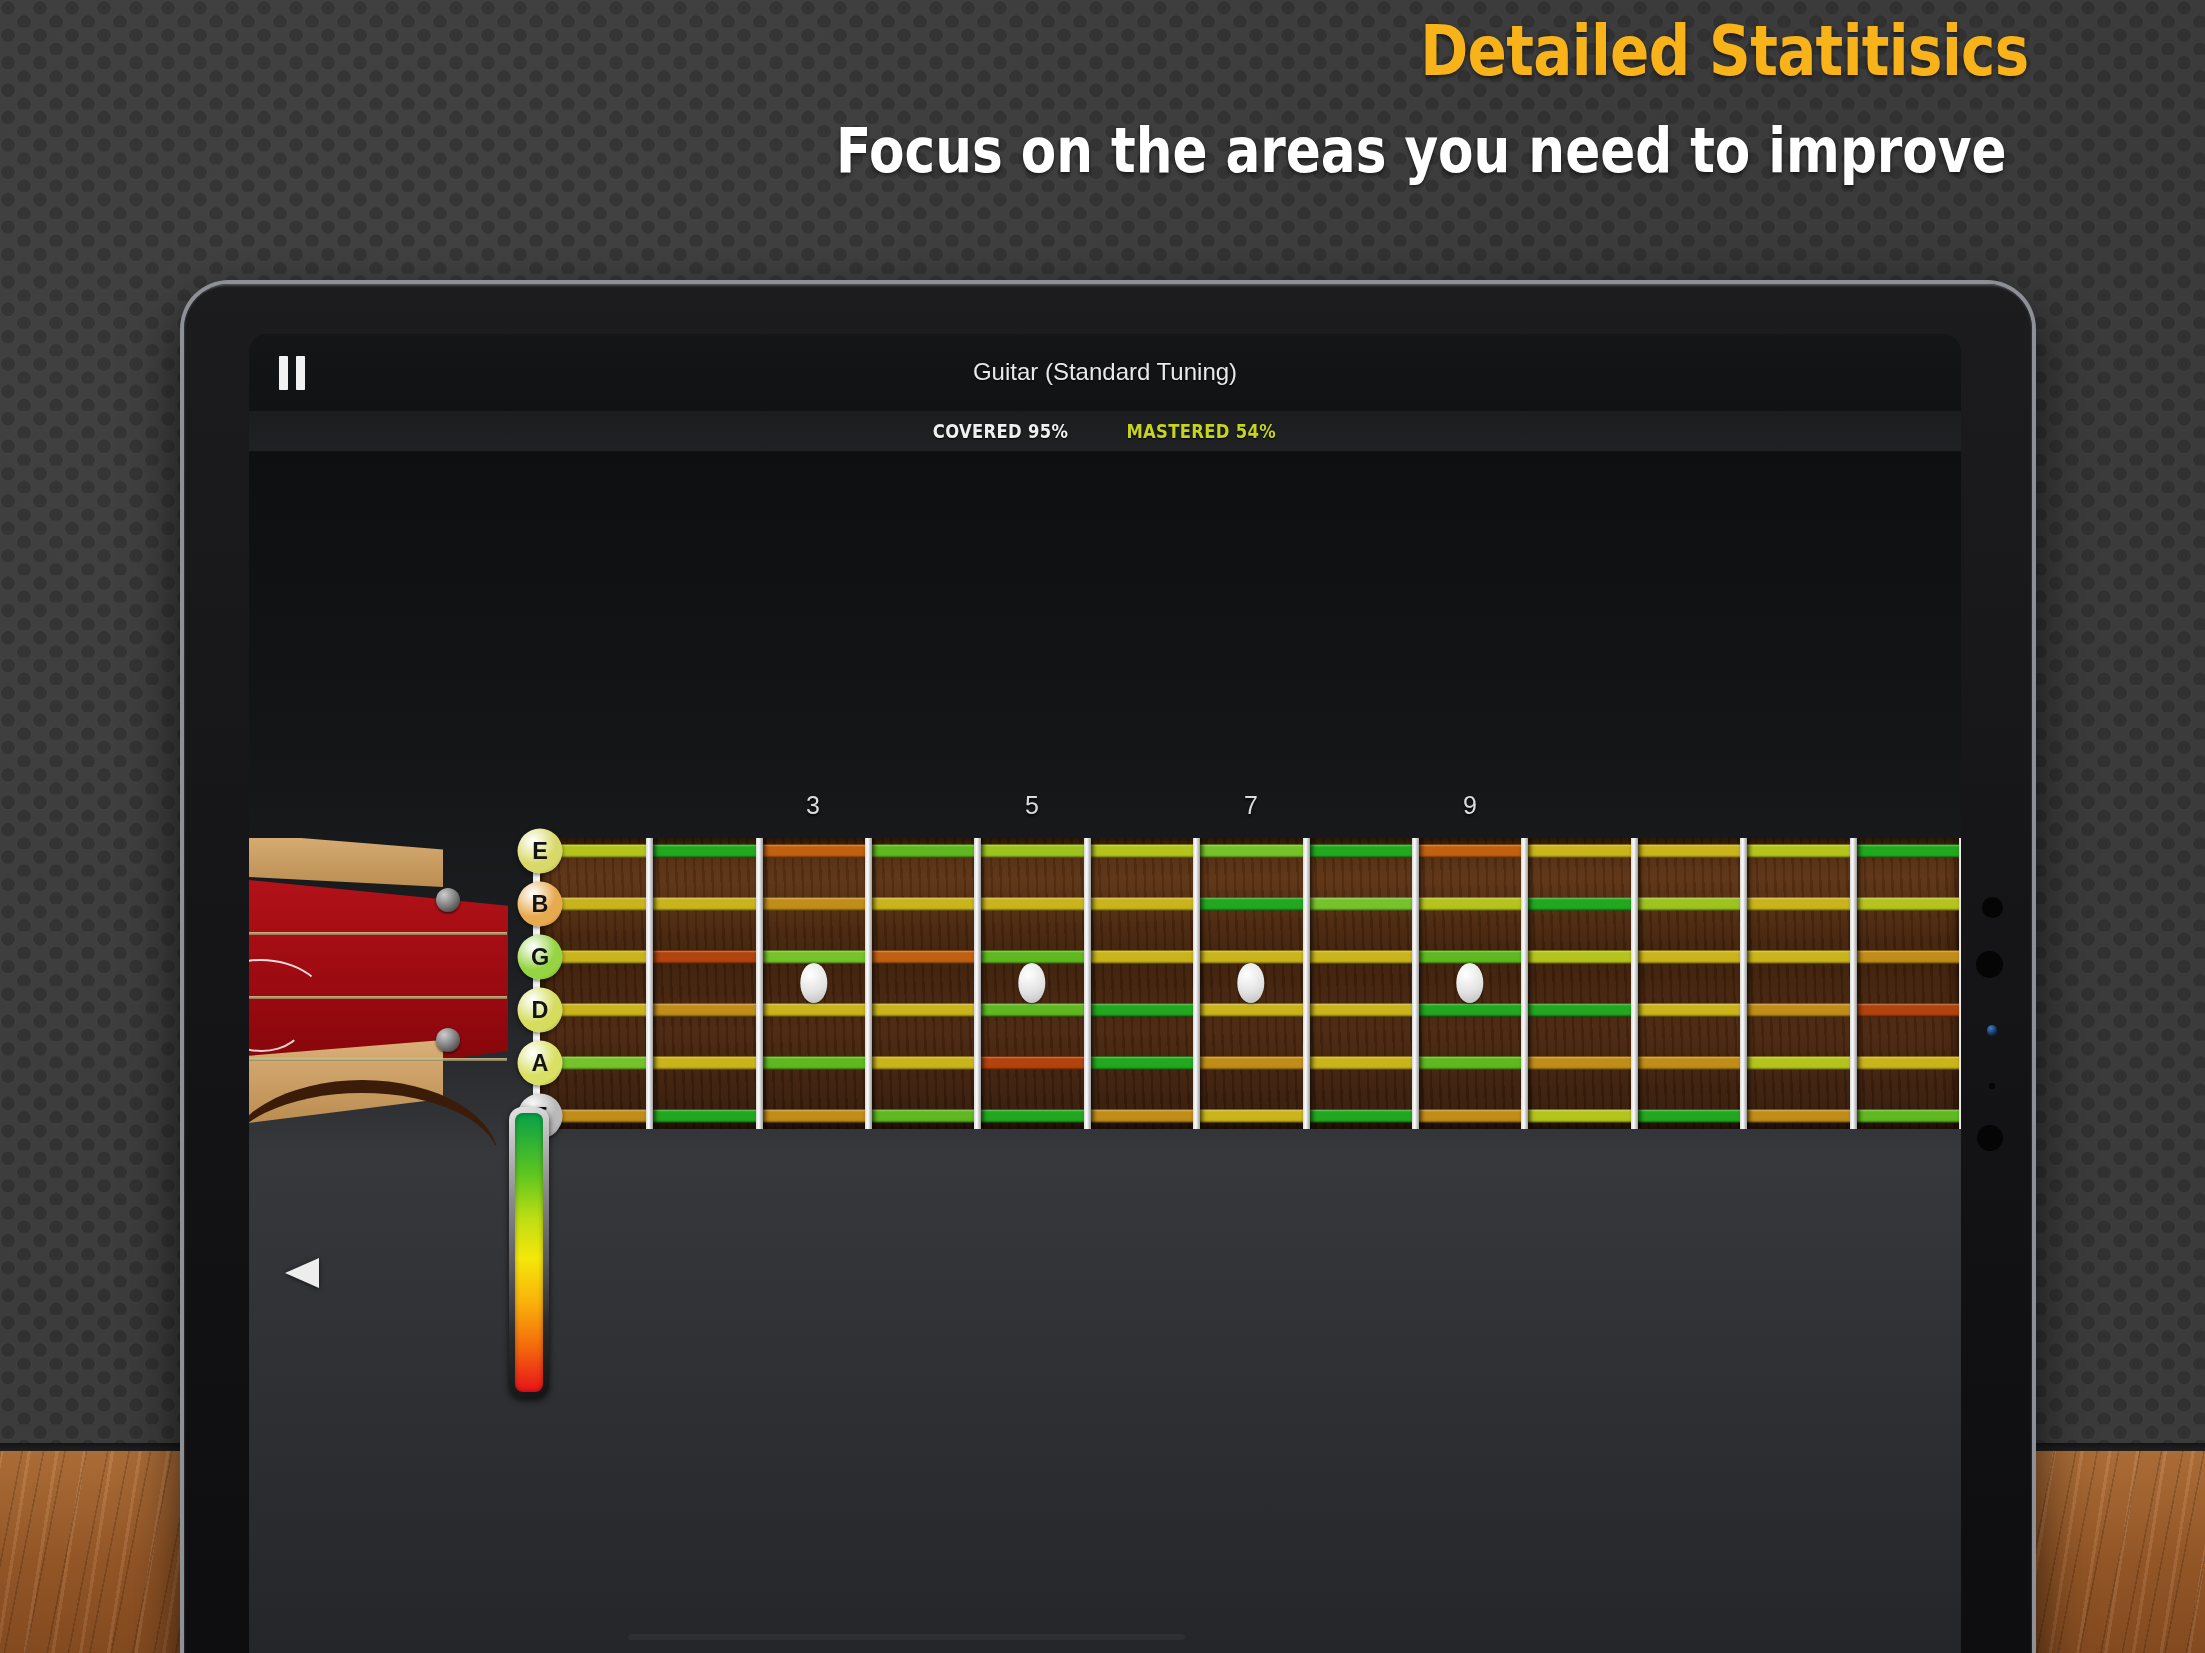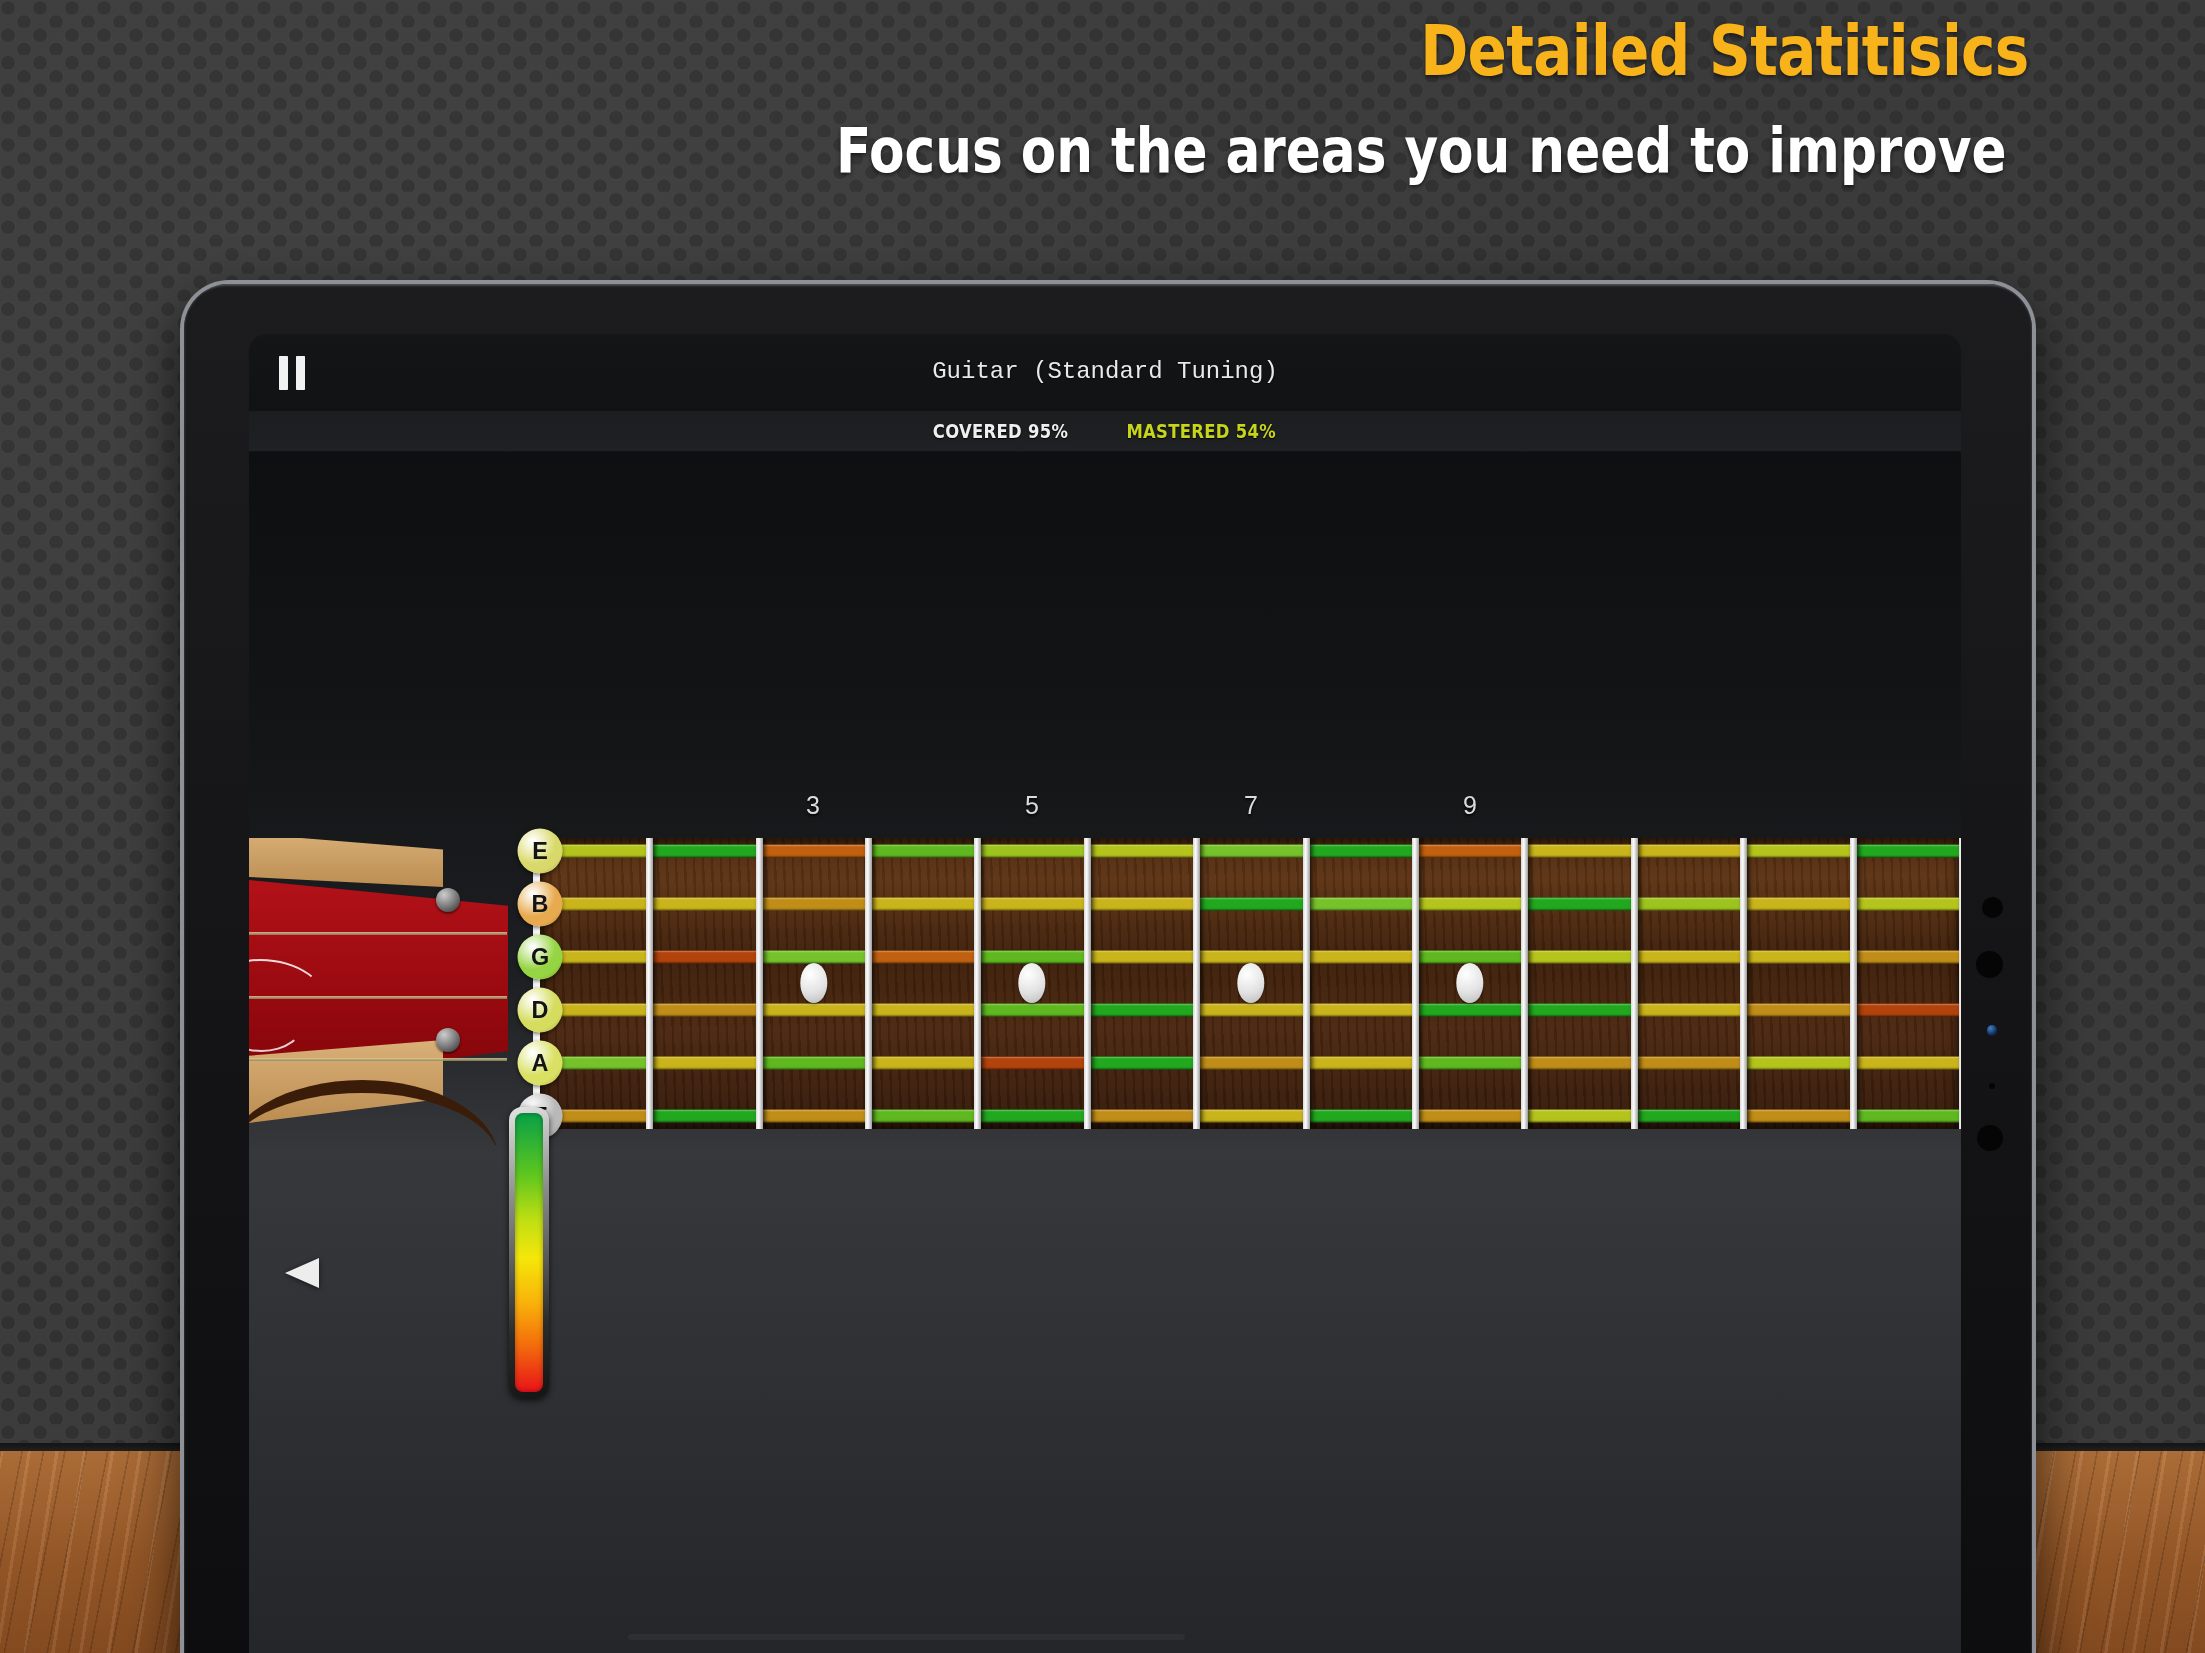--- a/index.html
+++ b/index.html
@@ -97,21 +97,21 @@
   #topbar{ position:absolute; left:0; right:0; top:0; height:77px;
            background:linear-gradient(#141516,#111213); }
   #pause-button{
     position:absolute; left:26px; top:21px; width:34px; height:36px;
     display:flex; gap:8px; align-items:center; justify-content:center;
     cursor:pointer;
   }
   #pause-button i{ display:block; width:9px; height:34px; background:#f2f2f2; border-radius:0.8px; }
   #app-title{
     position:absolute; left:0; right:0; top:24px; text-align:center;
-    color:#e9e9e9; font-size:24px; font-family:Liberation Mono, monospace;
+    color:#e9e9e9; font-size:24px; font-family:Liberation Sans, sans-serif;
     text-shadow:0 0.8px 1.6px rgba(0,0,0,.8);
   }
 
   
   #statsbar{ position:absolute; left:0; right:0; top:77px; height:40px;
              background:linear-gradient(#1c1d1f,#202124);
              display:flex; align-items:center; justify-content:center; gap:27px; }
   .stat{ font-family:"DejaVu Sans",sans-serif; font-weight:700; font-size:20px;
          letter-spacing:0.4px; transform:scaleX(.82); white-space:nowrap; }
   #stat-covered{ color:#efefef; text-shadow:0 0.8px 1.6px #000; }

